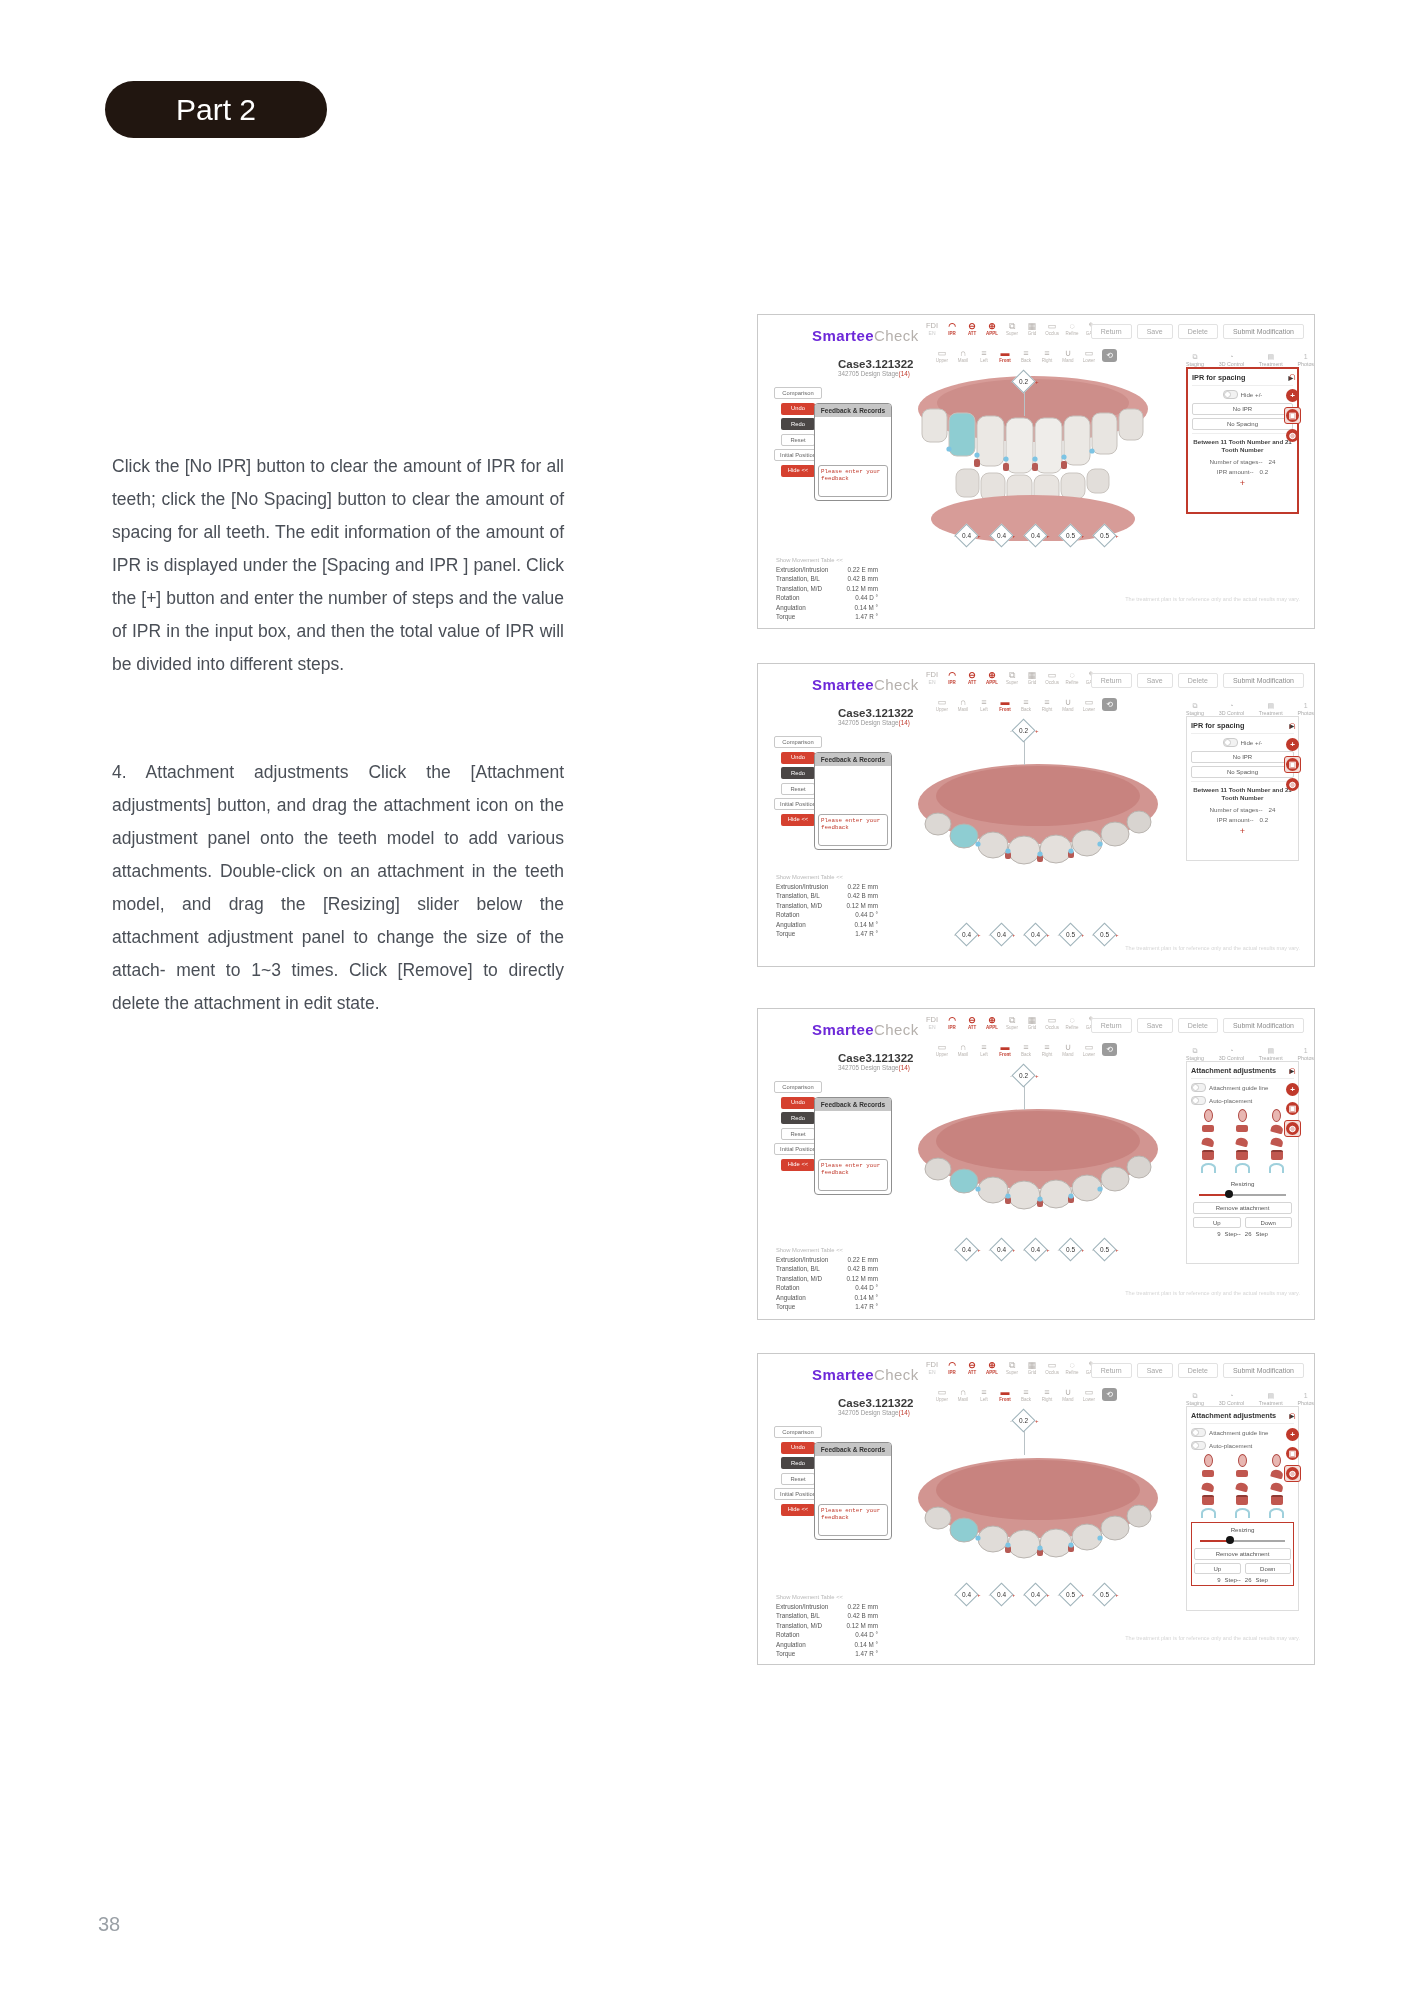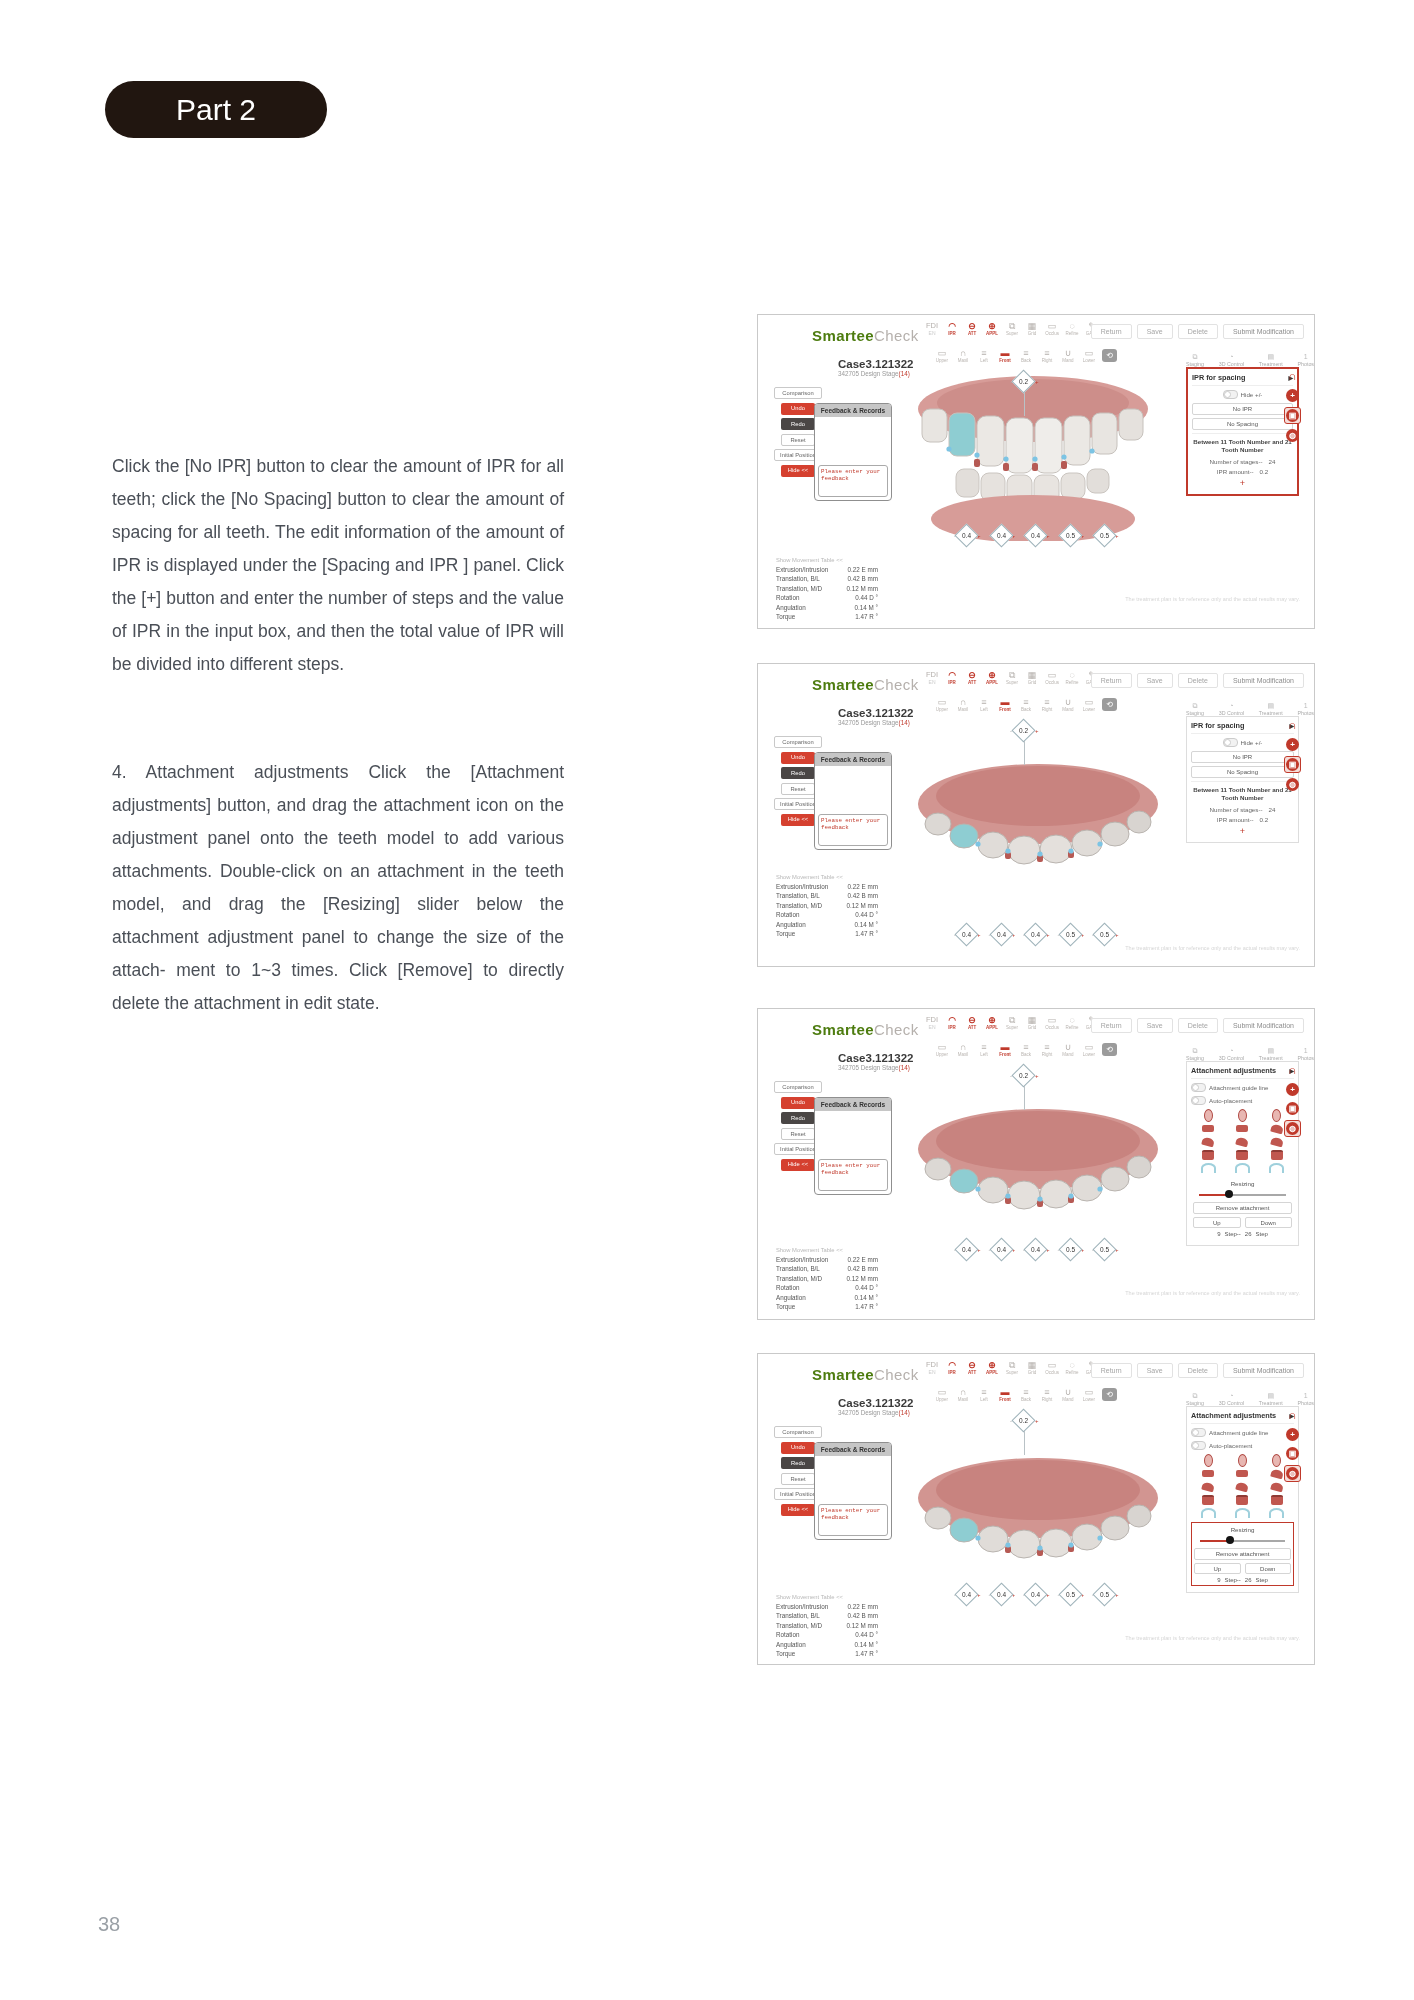--- a/index.html
+++ b/index.html
@@ -10,21 +10,21 @@
              border-radius:29px;color:#fff;font-size:30px;display:flex;align-items:center;justify-content:center;}
   .page-title{position:absolute;left:106px;top:150px;margin:0;font-size:46px;font-weight:500;
               color:#b23a32;letter-spacing:.3px;}
   .para{position:absolute;left:112px;width:452px;margin:0;font-size:17.5px;line-height:33px;
         color:#4a4f57;text-align:justify;}
   .p0{top:240px}.p1{top:450px}.p2{top:756px}.p3{top:1218px}
   .pageno{position:absolute;left:98px;top:1913px;font-size:20px;color:#9aa0a6;}
   
   .shot{position:absolute;left:757px;width:556px;background:#fff;border:1px solid #c9c9c9;overflow:hidden;}
   .s-logo{position:absolute;left:54px;top:12px;font-size:15px;letter-spacing:.4px;}
-  .logo-a{color:#4d7c0f;font-weight:bold;}
+  .logo-a{color:#6d28d9;font-weight:bold;}
   .logo-b{color:#b5b0ac;}
   .s-case{position:absolute;left:80px;top:43px;}
   .case-title{font-size:11.5px;font-weight:bold;color:#3a3a3a;}
   .case-sub{font-size:6.3px;color:#999;}
   .red{color:#c0392b;}
   
   .s-tb1{position:absolute;left:168px;top:6px;display:flex;gap:4px;align-items:flex-start;}
   .s-tb2{position:absolute;left:176px;top:33px;display:flex;gap:5px;align-items:flex-start;}
   .tb-file{text-align:center;margin-right:2px;}
   .fdi{font-size:7.5px;color:#b5b0ac;}
@@ -71,21 +71,21 @@
   .dmin{font-size:6px;color:#aaa;}
   .dplus{font-size:6px;color:#c0392b;}
   .stem{position:absolute;left:50%;top:19px;width:1px;height:24px;background:#b9c2c6;}
   
   .mtable{position:absolute;left:18px;width:102px;}
   .mt-h{font-size:5.8px;color:#b8b8b8;margin-bottom:2px;}
   .mrow{display:flex;justify-content:space-between;font-size:6.3px;color:#555;line-height:9.4px;}
   .disc{position:absolute;right:14px;top:281px;font-size:5.5px;color:#d6d6d6;}
   
   .panel{position:absolute;left:428px;width:113px;background:#fff;border:1px solid #ddd;
-         padding:4px 4px 6px;box-sizing:border-box;}
+         padding:4px 4px 24px;box-sizing:border-box;}
   .panel.hl{border:2px solid #c0392b;}
   .p-title{display:flex;justify-content:space-between;align-items:center;font-size:7.3px;
            font-weight:bold;color:#333;border-bottom:1px solid #eee;padding-bottom:3px;}
   .p-arrow{font-size:6px;color:#333;}
   .tgl-row{display:flex;align-items:center;justify-content:center;gap:3px;margin:4px 0;
            font-size:6.2px;color:#666;}
   .tgl-row.left{justify-content:flex-start;}
   .tgl{width:13px;height:7px;border:1px solid #ccc;border-radius:4px;background:#f2f2f2;
        position:relative;flex:none;}
   .tgl:after{content:"";position:absolute;left:0;top:-0.5px;width:7px;height:7px;border-radius:50%;

